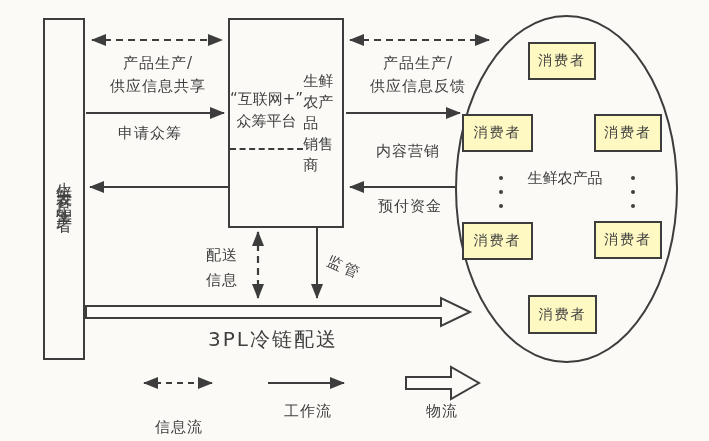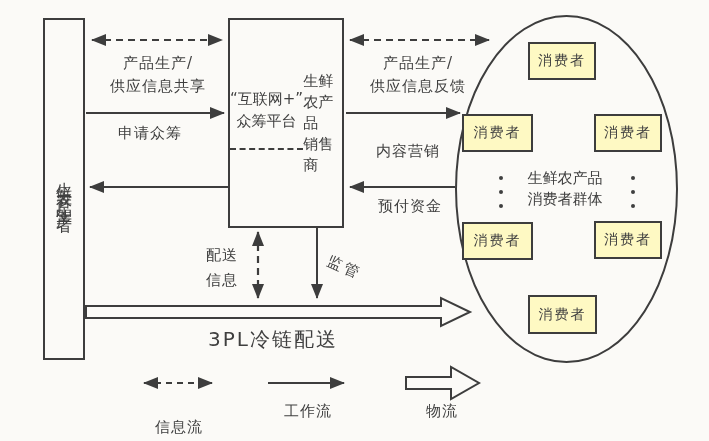--- a/index.html
+++ b/index.html
@@ -97,21 +97,20 @@
 
   <div class="consumer" id="consumer-1">消费者</div>
   <div class="consumer" id="consumer-2">消费者</div>
   <div class="consumer" id="consumer-3">消费者</div>
   <div class="consumer" id="consumer-4">消费者</div>
   <div class="consumer" id="consumer-5">消费者</div>
   <div class="consumer" id="consumer-6">消费者</div>
 
   <div id="group-label">
     <div>生鲜农产品</div>
-    <div>消费者群体</div>
   </div>
   <div class="dots-col" id="dots-left">
     <span></span>
       <span></span>
       <span></span>
   </div>
   <div class="dots-col" id="dots-right">
     <span></span>
       <span></span>
       <span></span>

